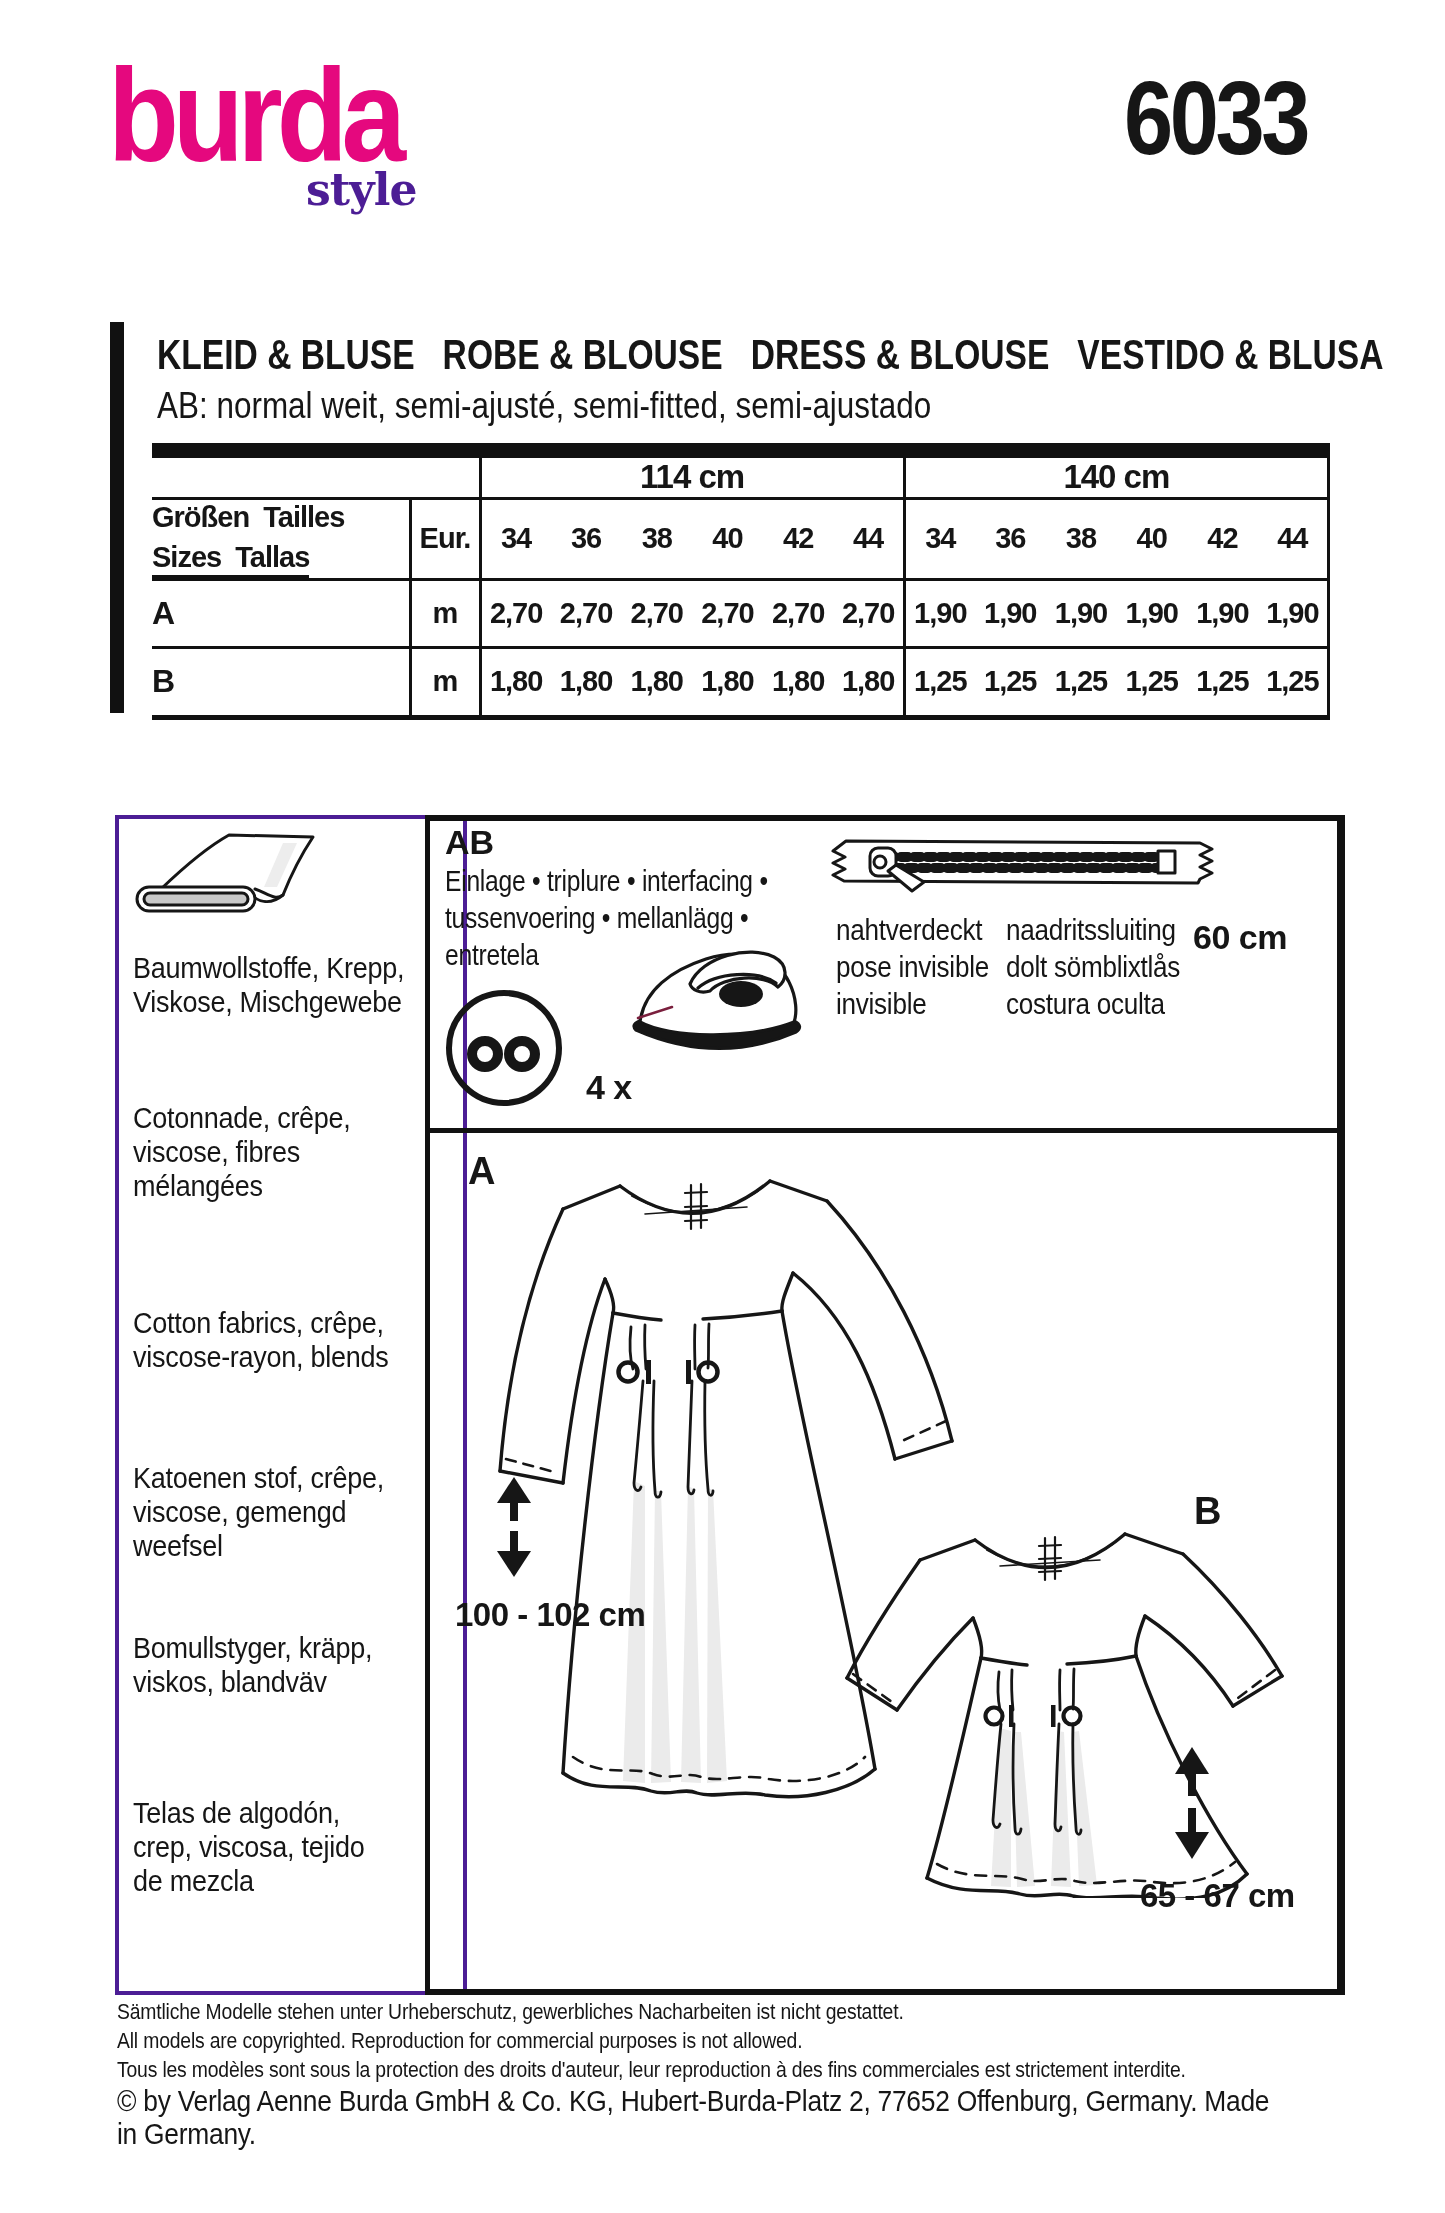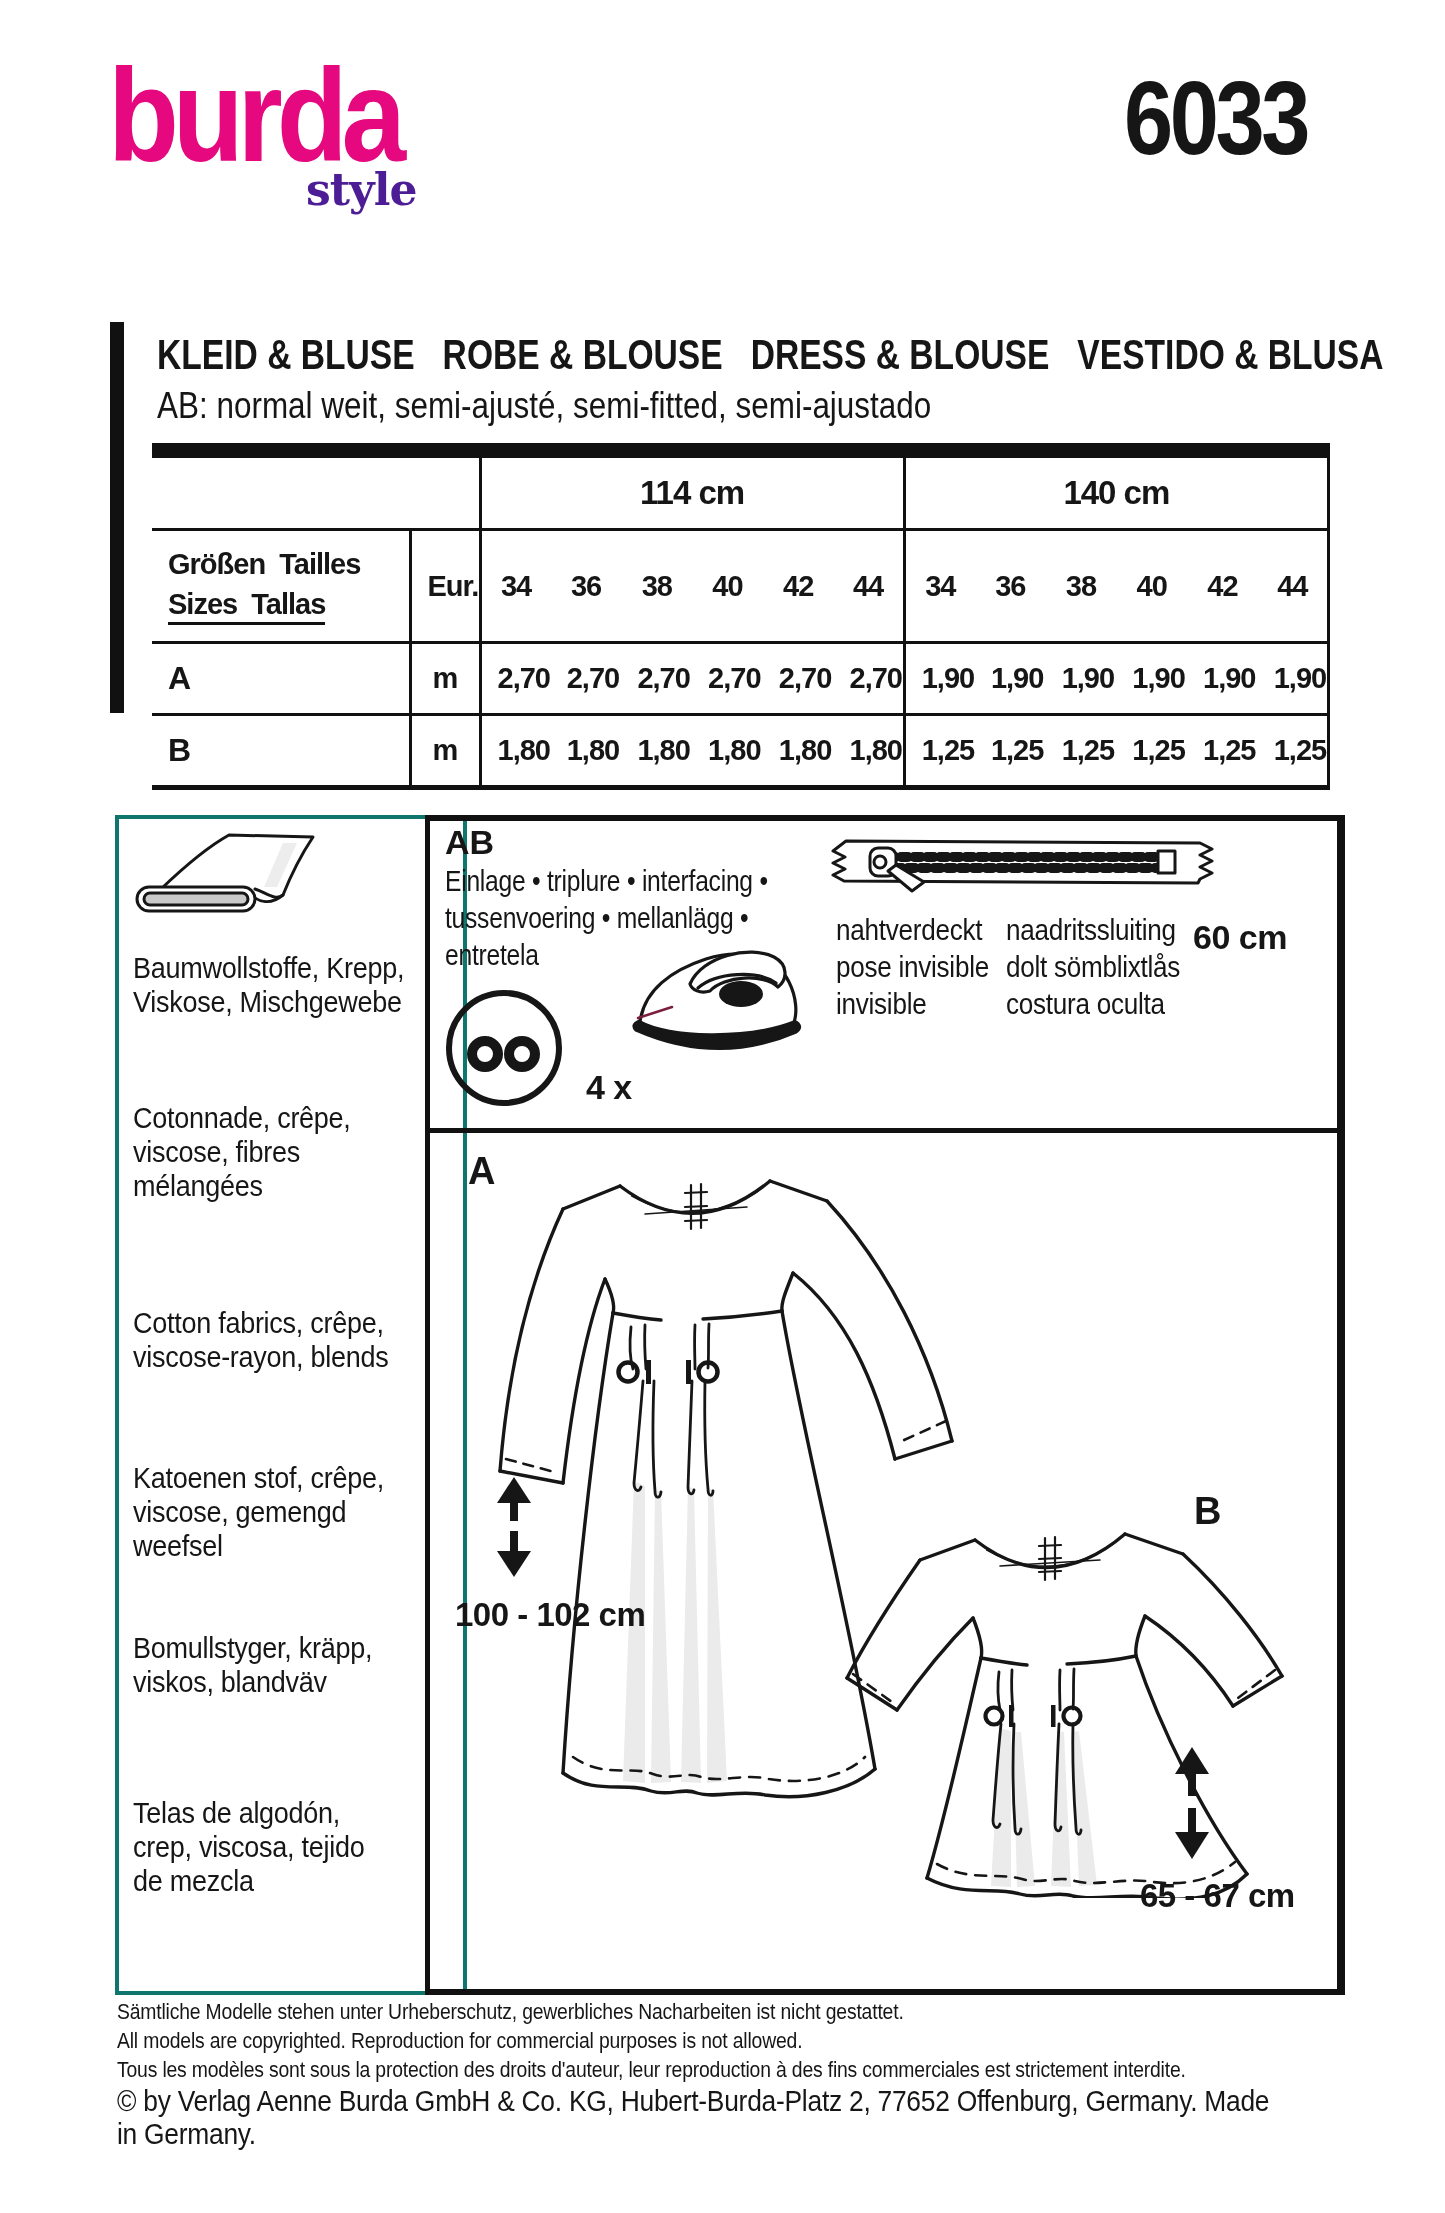--- a/index.html
+++ b/index.html
@@ -18,32 +18,32 @@
   .pattern-number{left:1124px;top:66px;font-size:104px;font-weight:bold;letter-spacing:-4px;line-height:1;}
 
   
   .accent-bar{left:110px;top:322px;width:14px;height:391px;background:#111;}
   .main-title{left:157px;top:332px;font-size:42px;font-weight:bold;line-height:1.1;}
   .sub-title{left:157px;top:386px;font-size:37px;line-height:1.1;}
 
   
   .tbl-topbar{left:152px;top:443px;width:1178px;height:15px;background:#111;}
   table.sizes{position:absolute;left:152px;top:458px;width:1178px;border-collapse:collapse;table-layout:fixed;}
-  table.sizes td{padding:16px;vertical-align:middle;font-weight:bold;letter-spacing:-1px;}
+  table.sizes td{padding:0;vertical-align:middle;font-weight:bold;letter-spacing:-1px;}
   td.bl{border-left:3px solid #111;} td.br{border-right:3px solid #111;}
   td.bb{border-bottom:3px solid #111;} td.bb4{border-bottom:5px solid #111;}
   td.group{font-size:33px;text-align:center;}
   td.lblcell{font-size:29px;padding-left:8px;line-height:34px;}
   td.eur{font-size:29px;text-align:center;padding-right:8px;}
   td.sz{font-size:29px;text-align:center;}
   td.rowlbl{font-size:32px;padding-left:8px;}
   .ul{border-bottom:3px solid #111;padding-bottom:1px;display:inline-block;margin-top:6px;}
 
   
-  .fabric-box{left:115px;top:815px;width:352px;height:1180px;border:4px solid #0f766e;box-sizing:border-box;}
+  .fabric-box{left:115px;top:815px;width:352px;height:1180px;border:4px solid #4c1d95;box-sizing:border-box;}
   .main-box{left:425px;top:815px;width:920px;height:1180px;border:6px solid #111;border-right-width:8px;border-left-width:5px;box-sizing:border-box;}
   .fabric-text{left:14px;font-size:30px;line-height:34px;letter-spacing:-.3px;}
   .notion-heading{font-size:34px;font-weight:bold;}
   .notion-text{font-size:29px;line-height:37px;letter-spacing:-.3px;}
   .count-label,.len-label{font-size:34px;font-weight:bold;letter-spacing:-.5px;}
   .divider{left:0;top:307px;width:100%;height:5px;background:#111;}
   .view-label{font-size:38px;font-weight:bold;}
   .view-length{font-size:33px;font-weight:bold;letter-spacing:-.5px;}
 
   

